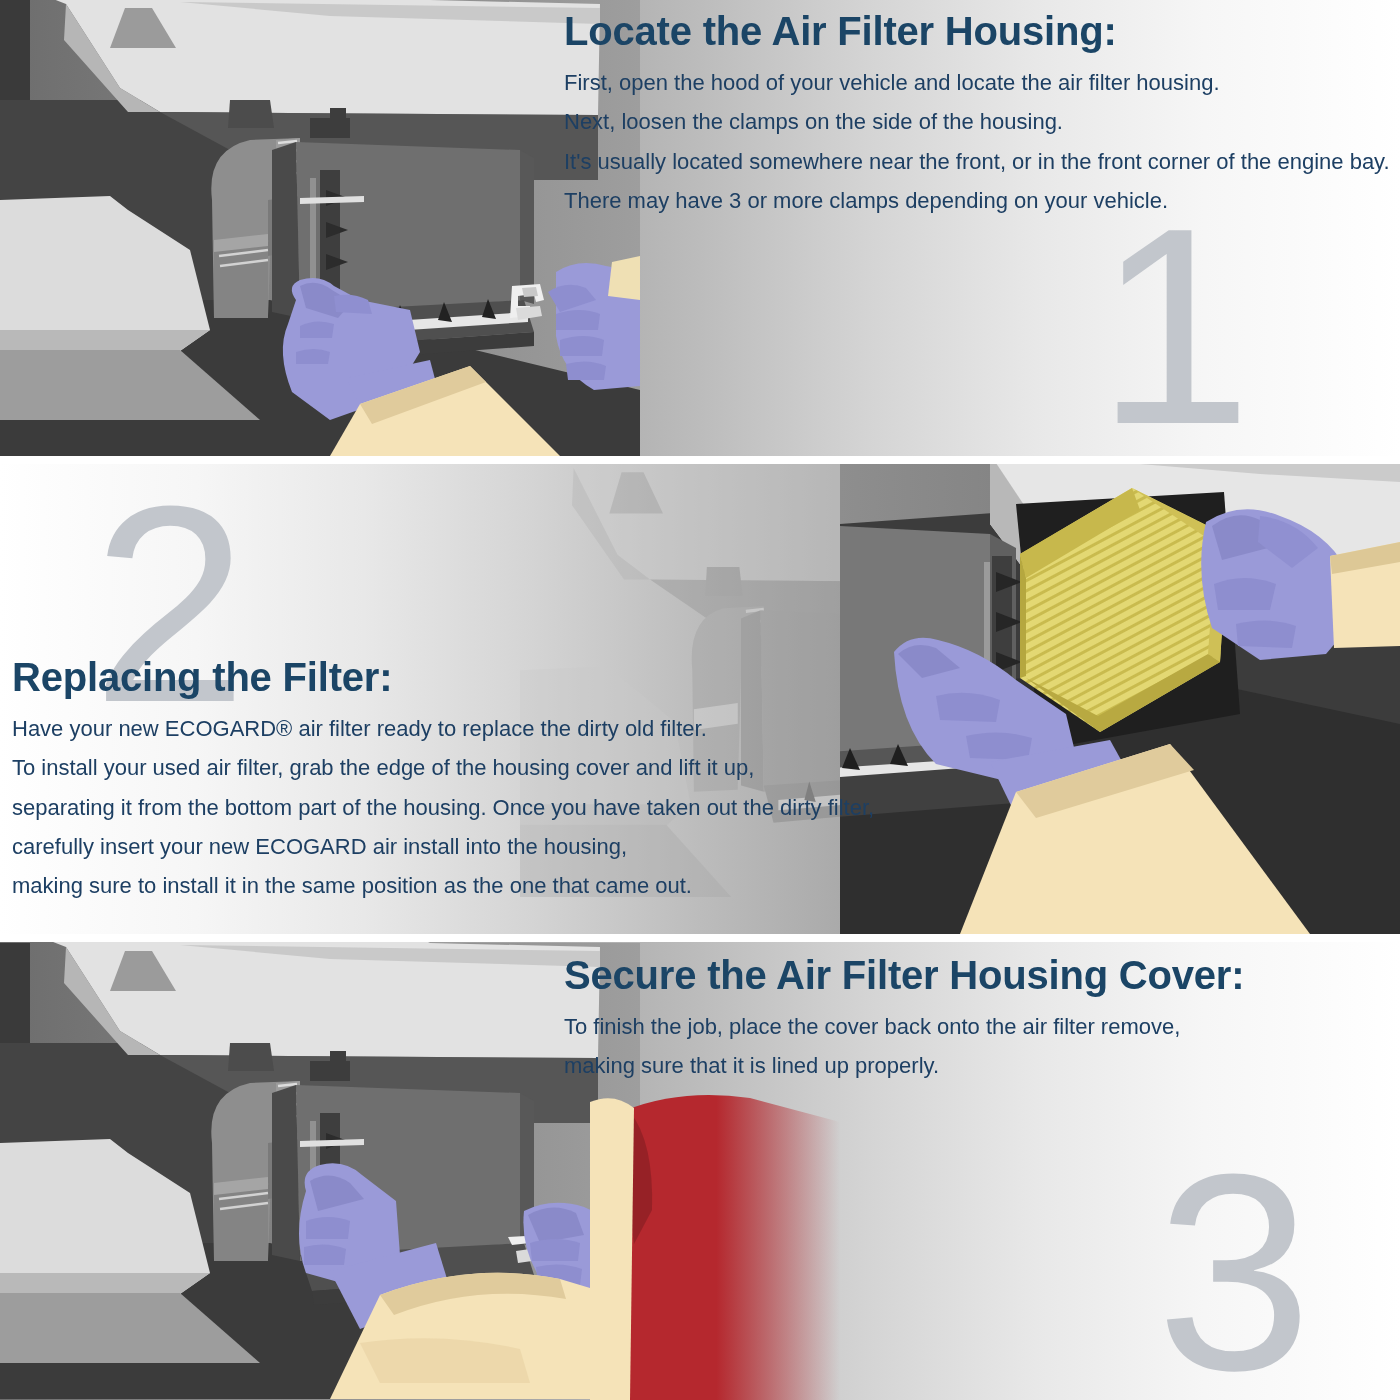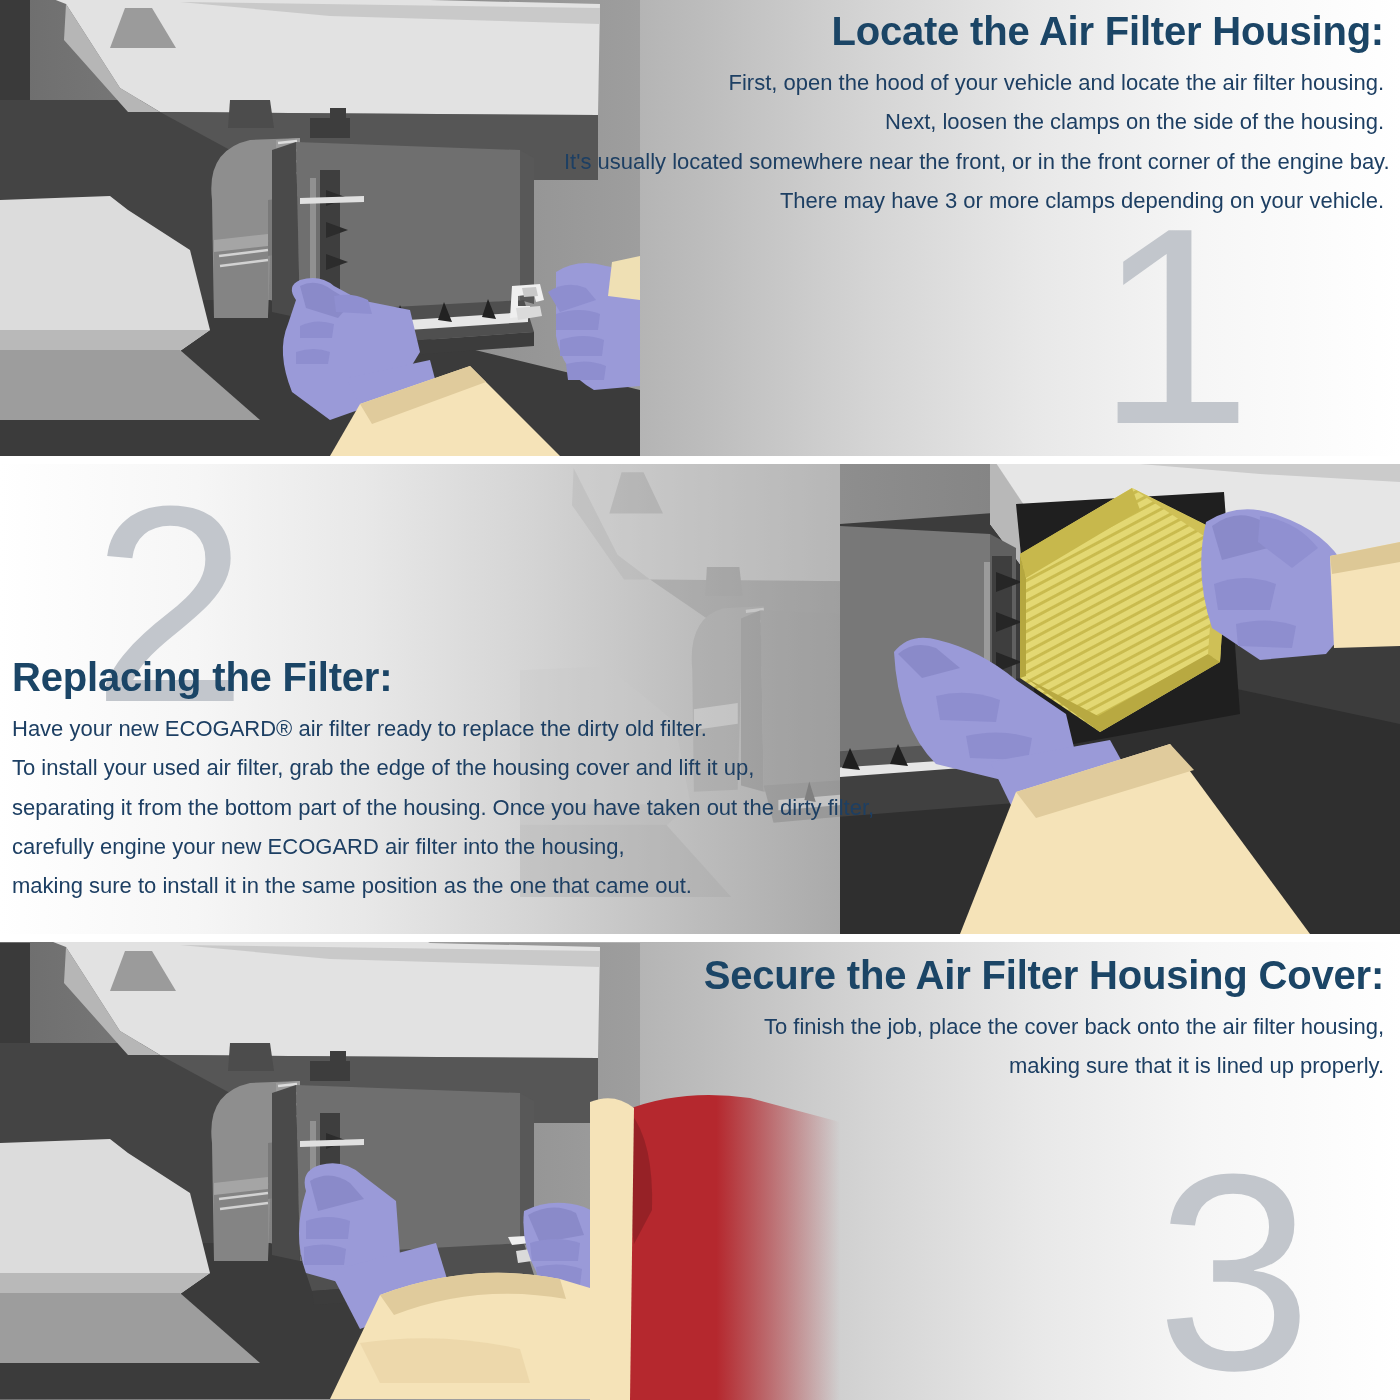--- a/index.html
+++ b/index.html
@@ -79,21 +79,21 @@
     line-height: 1.08;
     margin: 0 0 10px 0;
     white-space: nowrap;
   }
   .body-line {
     font-size: 22px;
     color: #1d3f63;
     line-height: 1.78;
     white-space: nowrap;
   }
-  .align-right { text-align: right; }
+  .align-right { }
   .align-left  { text-align: left; }
 
   
   .step-number {
     position: absolute;
     font-family: "Liberation Sans", sans-serif;
     font-size: 300px;
     font-weight: 400;
     line-height: 1;
     color: #c2c6cc;
@@ -330,21 +330,21 @@
       </svg>
     </div>
 
     <div class="step-number" id="step-num-2">2</div>
 
     <div class="text-block align-left" style="left:12px; top:192px; width:900px;">
       <div class="heading">Replacing the Filter:</div>
       <div class="body-line">Have your new ECOGARD® air filter ready to replace the dirty old filter.</div>
       <div class="body-line">To install your used air filter, grab the edge of the housing cover and lift it up,</div>
       <div class="body-line">separating it from the bottom part of the housing.  Once you have taken out the dirty filter,</div>
-      <div class="body-line">carefully engine your new ECOGARD air filter into the housing,</div>
+      <div class="body-line">carefully insert your new ECOGARD air install into the housing,</div>
       <div class="body-line">making sure to install it in the same position as the one that came out.</div>
     </div>
   </div>
 
   <div class="panel-divider" id="divider-2"></div>
 
   <div class="panel" id="panel-3">
     <div class="panel-bg bg-ltr"></div>
 
     <div class="art-layer" style="left:0; width:640px;">
@@ -436,18 +436,18 @@
         <path d="M36 168 Q92 146 160 156 L250 180 L250 458 L30 458 Q18 300 36 168 Z" fill="url(#redfade)"></path>
         <path d="M40 170 Q64 200 62 268 L44 302 L34 220 Z" fill="#8c1f24" opacity="0.75"></path>
         <path d="M0 160 Q24 150 44 166 L40 458 L0 458 Z" fill="#f5e3b8"></path>
       </svg>
     </div>
 
     <div class="step-number" id="step-num-3">3</div>
 
     <div class="text-block align-right" style="right:16px; top:12px; width:820px;">
       <div class="heading">Secure the Air Filter Housing Cover:</div>
-      <div class="body-line">To finish the job, place the cover back onto the air filter housing,</div>
+      <div class="body-line">To finish the job, place the cover back onto the air filter remove,</div>
       <div class="body-line">making sure that it is lined up properly.</div>
     </div>
   </div>
 
 </div>
 
 </body></html>

